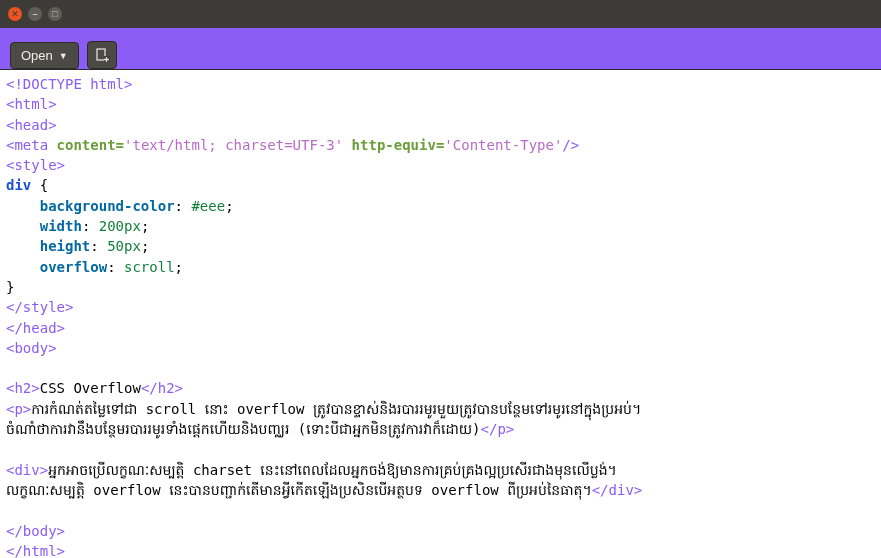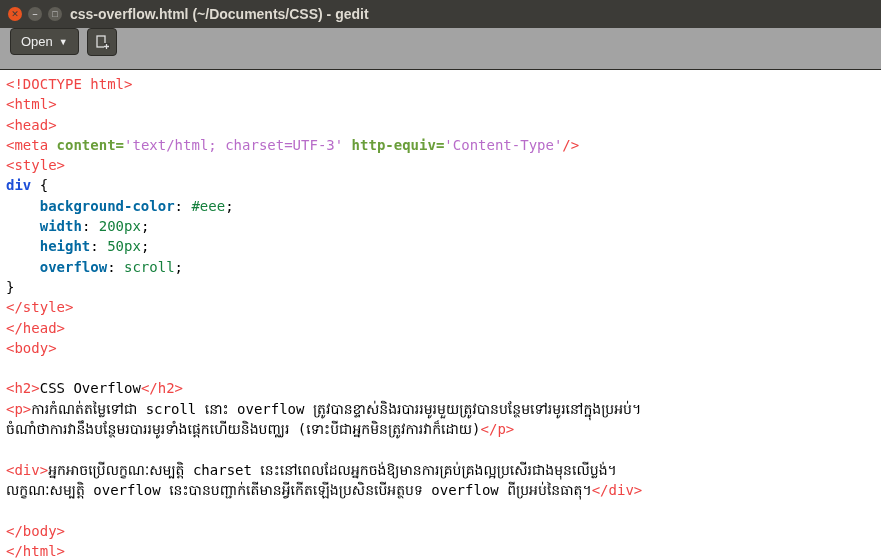--- a/index.html
+++ b/index.html
@@ -21,24 +21,24 @@
 .win-controls { display: flex; gap: 6px; align-items: center; }
 .win-btn {
   width: 14px; height: 14px; border-radius: 50%;
   display: flex; align-items: center; justify-content: center;
   font-size: 9px; font-weight: bold;
 }
 .win-close { background: #e95420; color: #3c3b37; }
 .win-min, .win-max { background: #5f5d56; color: #ccc; }
 .title-text { color: #dfdbd2; font-size: 14px; font-weight: bold; }
 .toolbar {
-  background: #a3a3a3;
+  background: #8b5cf6;
   height: 42px;
   display: flex;
-  align-items: flex-start;
+  align-items: flex-end;
   padding: 0 10px;
   gap: 8px;
   border-bottom: 1px solid #2c2b27;
 }
 .open-btn {
   background: #4b4a44;
   border: 1px solid #2c2b27;
   border-radius: 4px;
   color: #eee;
   padding: 5px 10px;
@@ -61,39 +61,38 @@
 }
 .editor {
   background: #fff;
   padding: 4px 6px;
   font-family: "DejaVu Sans Mono", "Liberation Mono", monospace;
   font-size: 14px;
   line-height: 20.3px;
   white-space: pre-wrap;
   word-break: break-word;
 }
-.c-tag   { color: #ef4444; }
+.c-tag   { color: #8b5cf6; }
 .c-attr  { color: #6a9e3a; font-weight: bold; }
 .c-str   { color: #b86cc9; }
 .c-sel   { color: #1d4ed8; font-weight: bold; }
 .c-punc  { color: #000; }
 .c-prop  { color: #0369a1; font-weight: bold; }
 .c-val   { color: #15803d; }
 .c-text  { color: #000; }
 </style>
 </head>
 <body>
 
 <div class="titlebar">
   <div class="win-controls">
     <div class="win-btn win-close">✕</div>
     <div class="win-btn win-min">–</div>
     <div class="win-btn win-max">□</div>
   </div>
-  <div class="title-text">css-overflow.html (~/Documents/CSS) - gedit</div>
 </div>
 
 <div class="toolbar">
   <div class="open-btn">
     <span>Open</span>
     <span class="chevron">▼</span>
   </div>
   <div class="new-btn">
     <svg width="16" height="16" viewBox="0 0 16 16">
         <rect x="3" y="2" width="8" height="11" fill="none" stroke="#ddd" stroke-width="1.3"></rect>

